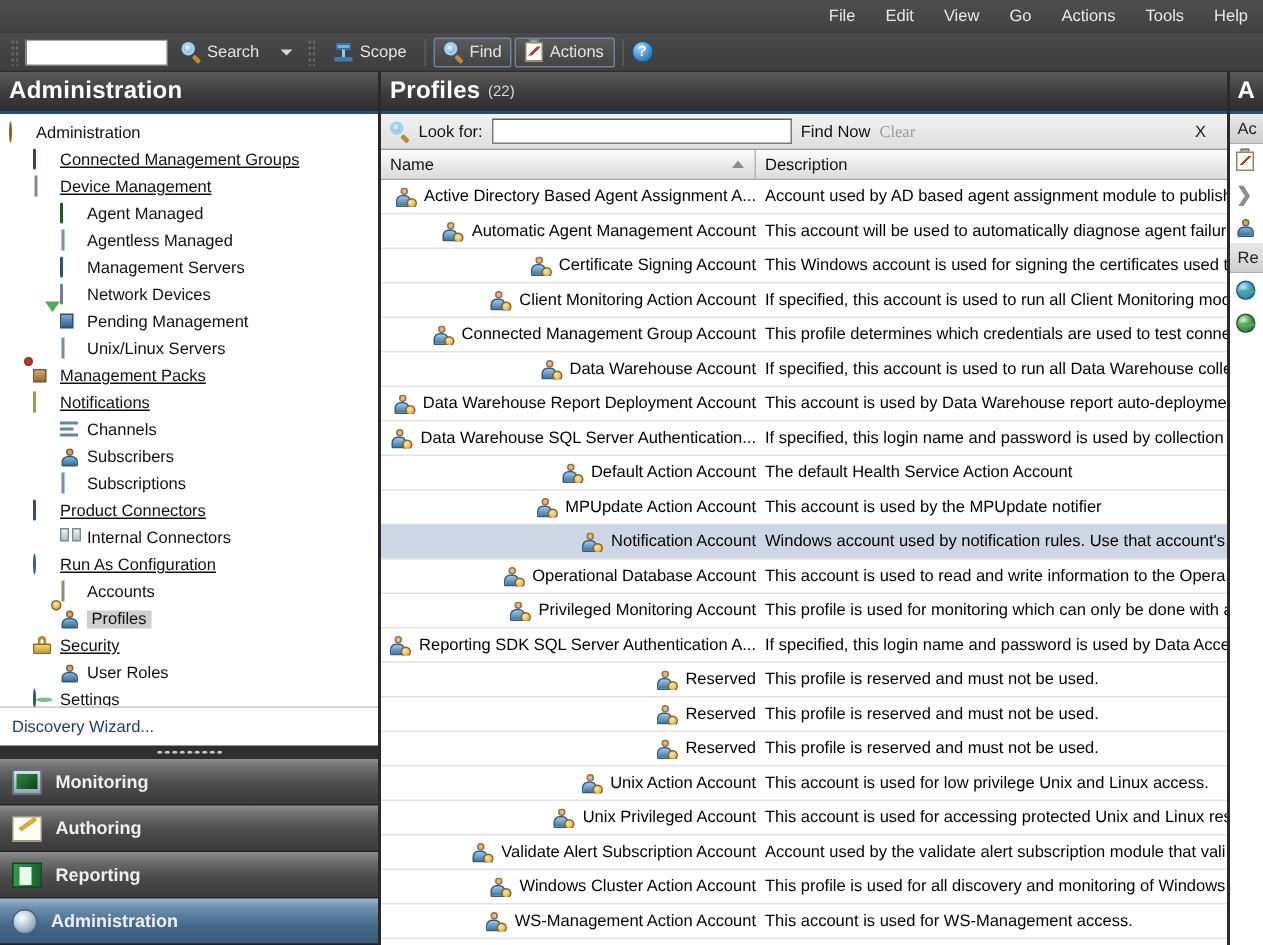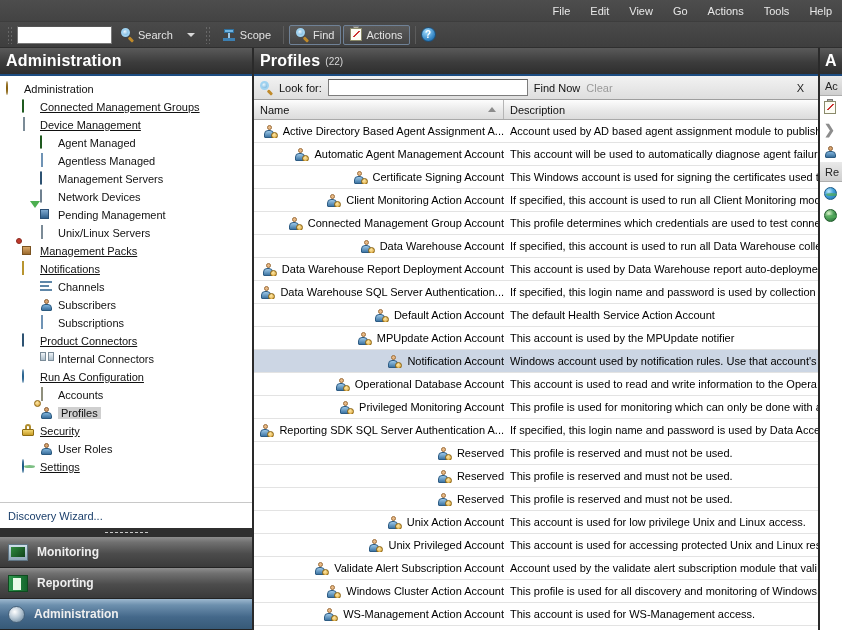--- a/index.html
+++ b/index.html
@@ -290,21 +290,21 @@
     padding:4px 6px;
     font-size:11px;color:#111;
   }
   .lookbar .lf{display:flex;align-items:center;gap:4px;}
   .lookbar input.lookinput{
     width:200px;height:17px;
     border:1px solid #7d7d7d;border-top-color:#5c5c5c;
     background:#fff;font-size:11px;padding:0 3px;outline:none;
   }
   .lnk{color:#111;cursor:pointer;}
-  .lnk.disabled{color:#9a9a9a;cursor:default;}
+  .lnk.disabled{color:#9a9a9a;cursor:default;font-family:Liberation Serif, serif;}
   .closex{margin-left:auto;padding:0 8px;color:#222;cursor:pointer;font-size:11px;}
 
   .gridhead{
     height:20px;
     display:flex;
     background: linear-gradient(to bottom,#fdfdfd,#e7e7e7 60%,#dcdcdc);
     border-bottom:1px solid #a9a9a9;
     font-size:11px;color:#111;
   }
   .gh-name{
@@ -523,20 +523,24 @@
       </div>
       <div class="splitdots">
           <div class="d"></div>
         </div>
       <div class="navbtns" id="navbtns">
           <div class="navbtn">
             <span class="navicon ni-mon"></span>
             <span>Monitoring</span>
           </div>
           <div class="navbtn">
+            <span class="navicon ni-auth"></span>
+            <span>Authoring</span>
+          </div>
+          <div class="navbtn">
             <span class="navicon ni-rep"></span>
             <span>Reporting</span>
           </div>
           <div class="navbtn active">
             <span class="navicon ni-adm"></span>
             <span>Administration</span>
           </div>
         </div>
     </div>
 

